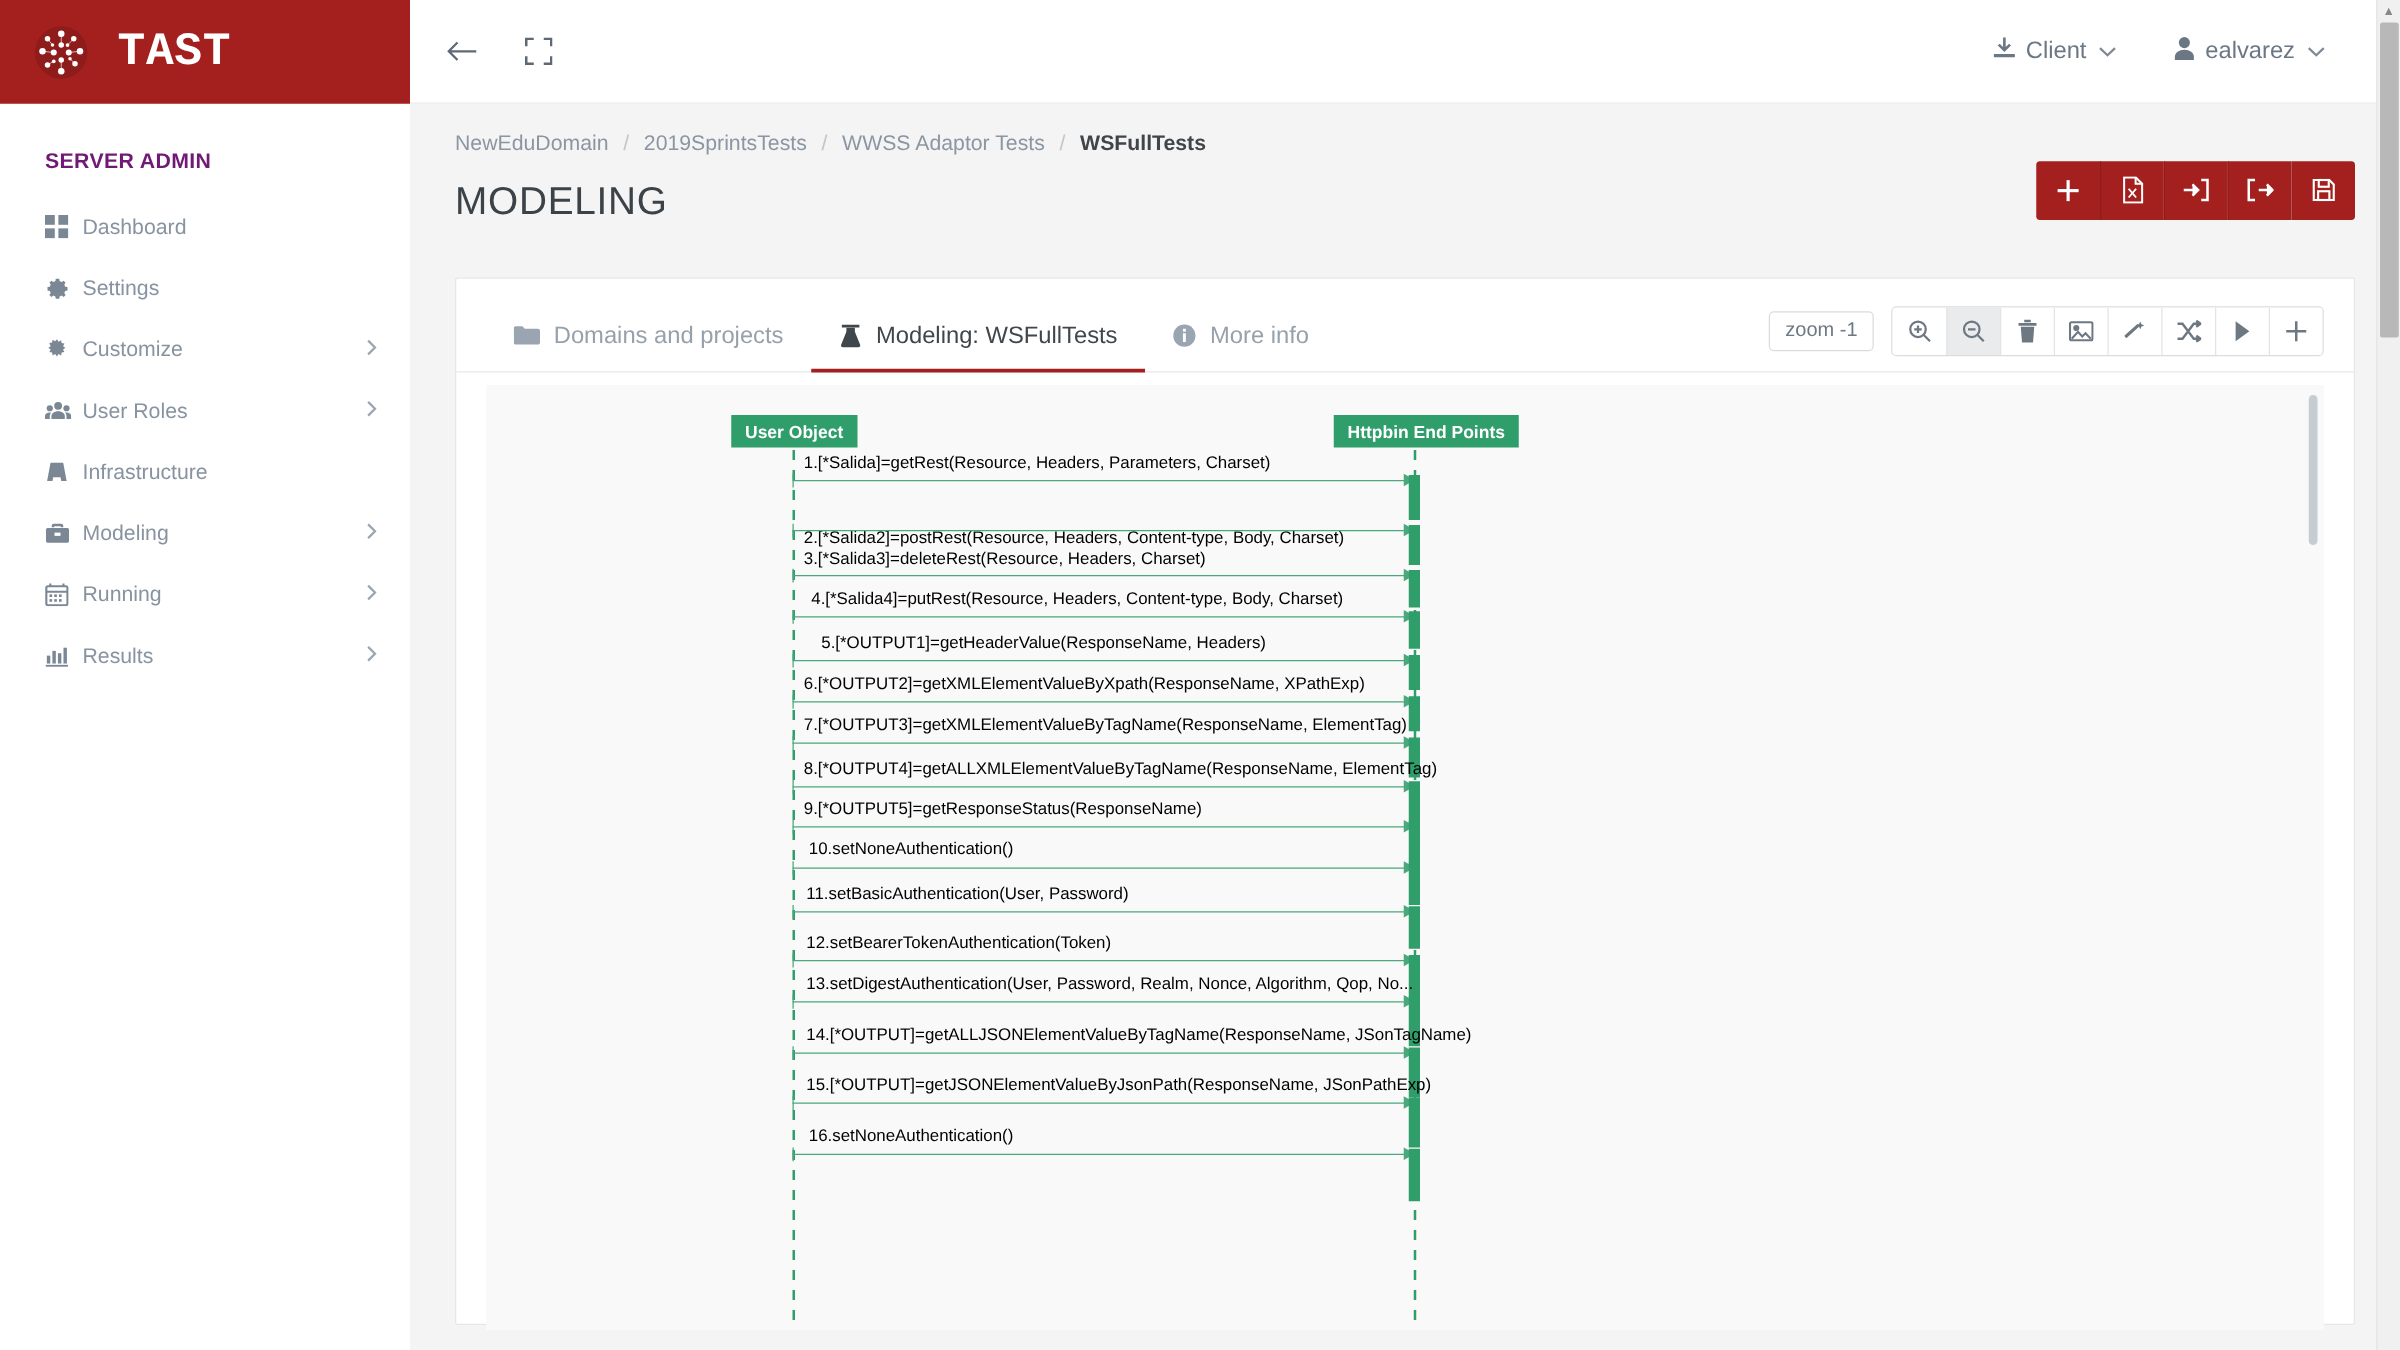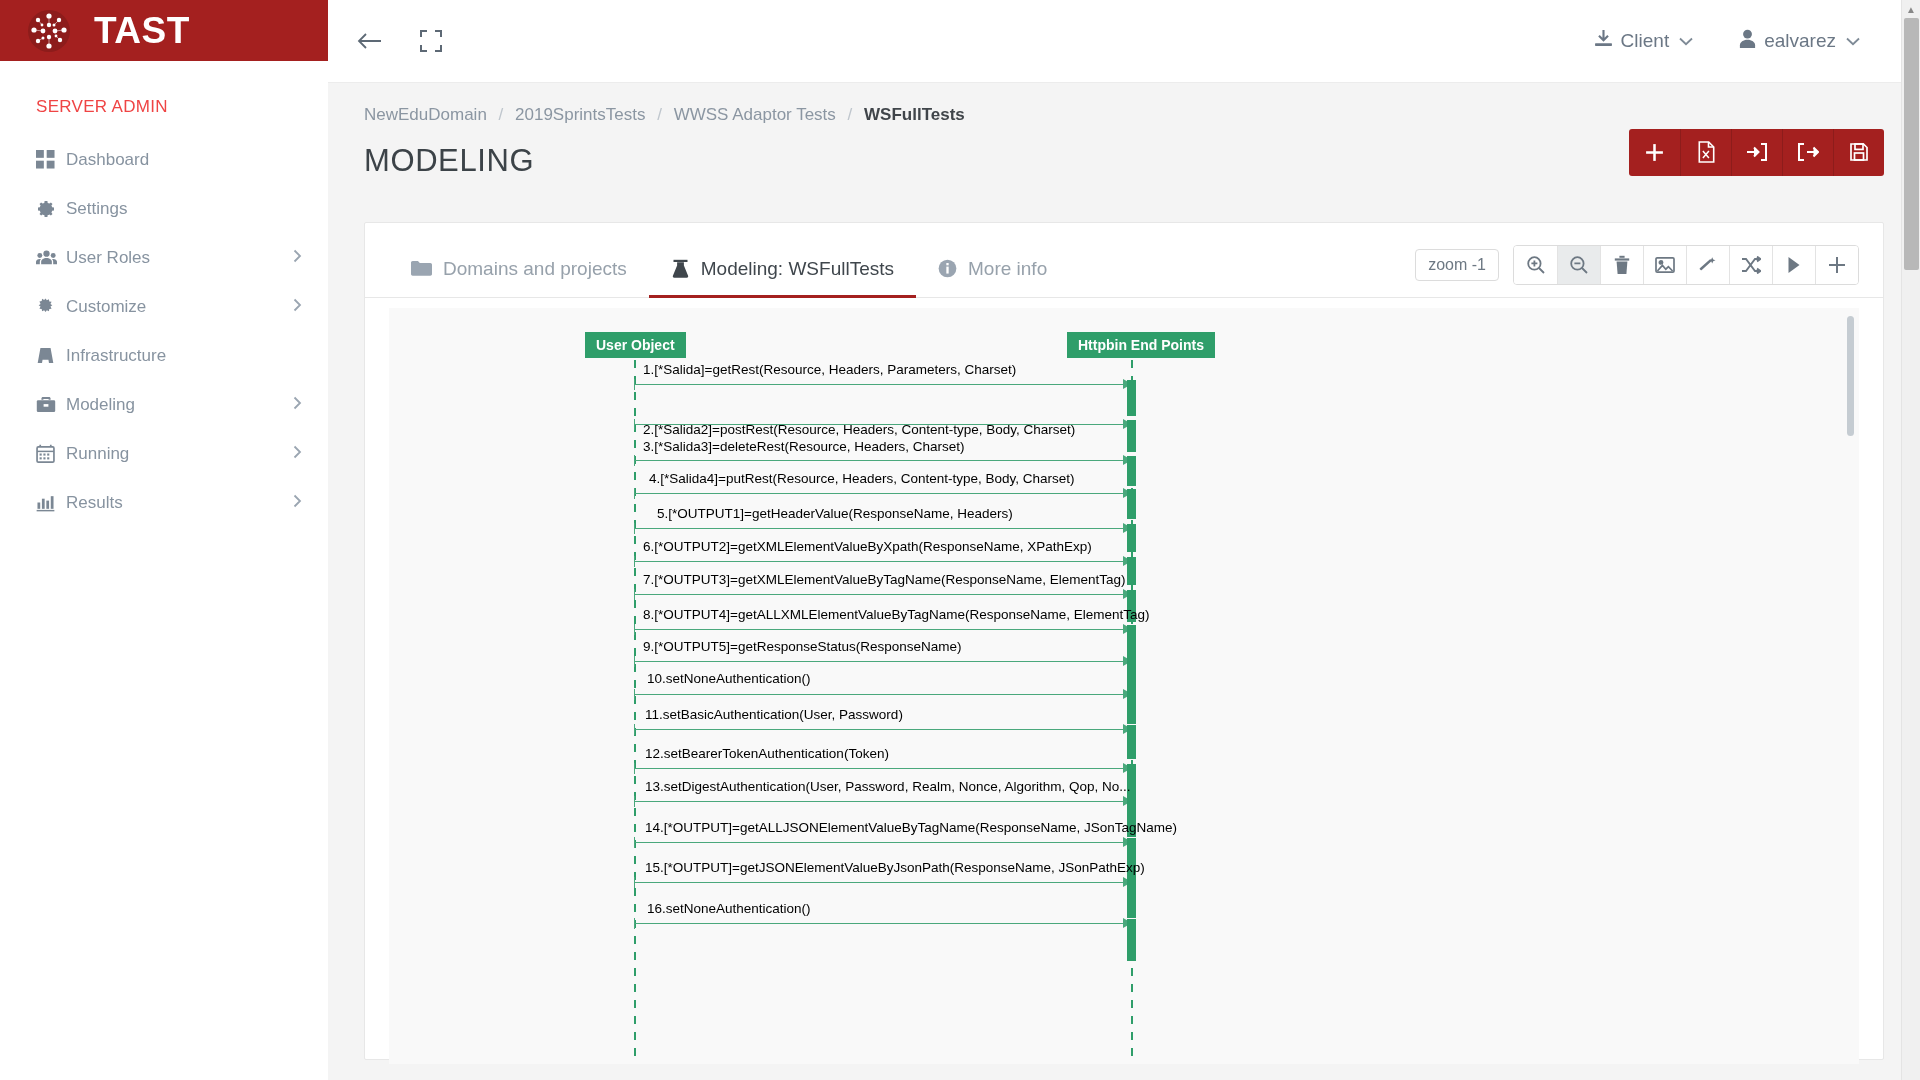--- a/index.html
+++ b/index.html
@@ -10,28 +10,28 @@
     font-family:"Liberation Sans", sans-serif;
     background:#ffffff;
     color:#5d6975;
     overflow:hidden;
   }
   .app { display:flex; width:1920px; height:1080px; position:relative; }
 
   
   .sidebar { width:328px; flex:0 0 328px; background:#ffffff; position:relative; }
   .brand {
-    height:61px; background:#a4201f; display:flex; align-items:center;
-    padding-left:26px; gap:22px;
+    height:83px; background:#a4201f; display:flex; align-items:center;
+    padding-left:26px; gap:22px;font-family:Liberation Mono, monospace;
   }
   .brand-logo { width:46px; height:46px; position:relative; }
   .brand-title { color:#fff; font-size:37px; font-weight:bold; letter-spacing:.5px; }
   .sidebar-section {
-    font-size:17px; color:#ef4444; letter-spacing:.3px;
-    padding:36px 0 18px 36px; font-weight:normal;
+    font-size:17px; color:#701a75; letter-spacing:.3px;
+    padding:36px 0 18px 36px; font-weight:bold;
   }
   .nav-item {
     display:flex; align-items:center; height:49px;
     padding:0 26px 0 36px; color:#8793a0; font-size:17px; cursor:pointer;
     position:relative;
   }
   .nav-ico {
     width:30px; flex:0 0 30px; display:flex; align-items:center; justify-content:flex-start;
     color:#7b8794;
   }
@@ -199,43 +199,43 @@
         <svg width="20" height="20" viewBox="0 0 20 20" fill="currentColor">
             <path d="M10 6.3a3.7 3.7 0 100 7.4 3.7 3.7 0 000-7.4zm0 5.6a1.9 1.9 0 110-3.8 1.9 1.9 0 010 3.8z"></path>
             <path d="M18 8.6l-1.9-.3a6.3 6.3 0 00-.7-1.7l1.1-1.5-1.6-1.6-1.5 1.1a6.3 6.3 0 00-1.7-.7L11.4 2H8.6l-.3 1.9a6.3 6.3 0 00-1.7.7L5.1 3.5 3.5 5.1l1.1 1.5a6.3 6.3 0 00-.7 1.7L2 8.6v2.8l1.9.3a6.3 6.3 0 00.7 1.7l-1.1 1.5 1.6 1.6 1.5-1.1a6.3 6.3 0 001.7.7l.3 1.9h2.8l.3-1.9a6.3 6.3 0 001.7-.7l1.5 1.1 1.6-1.6-1.1-1.5a6.3 6.3 0 00.7-1.7l1.9-.3z"></path>
           </svg>
       </span>
       <span class="nav-label">Settings</span>
     </div>
 
     <div class="nav-item">
       <span class="nav-ico">
+        <svg width="19" height="19" viewBox="0 0 20 20" fill="currentColor">
+            <path d="M10 1.5l1.4 2 2.2-1.2.4 2.4 2.4.4-1.2 2.2 2 1.4-2 1.4 1.2 2.2-2.4.4-.4 2.4-2.2-1.2-1.4 2-1.4-2-2.2 1.2-.4-2.4-2.4-.4 1.2-2.2-2-1.4 2-1.4L3.6 4.7l2.4-.4.4-2.4 2.2 1.2z"></path>
+          </svg>
+      </span>
+      <span class="nav-label">Customize</span>
+      <span class="nav-chev">
+        <svg width="9" height="14" viewBox="0 0 9 14" fill="none" stroke="currentColor" stroke-width="1.8">
+            <path d="M1.5 1.5L7 7l-5.5 5.5"></path>
+          </svg>
+      </span>
+    </div>
+
+    <div class="nav-item">
+      <span class="nav-ico">
         <svg width="21" height="19" viewBox="0 0 22 18" fill="currentColor">
             <circle cx="11" cy="5" r="3.3"></circle>
             <circle cx="4" cy="7" r="2.6"></circle>
             <circle cx="18" cy="7" r="2.6"></circle>
             <path d="M11 9.5c-3.1 0-5.6 1.8-5.6 4V16h11.2v-2.5c0-2.2-2.5-4-5.6-4z"></path>
             <path d="M4 10.5c-2.2 0-4 1.3-4 2.9V16h4v-2.5c0-1 .4-2 1.2-2.8A6 6 0 004 10.5zM18 10.5c-.5 0-.9.1-1.2.2.8.8 1.2 1.8 1.2 2.8V16h4v-2.6c0-1.6-1.8-2.9-4-2.9z"></path>
           </svg>
       </span>
       <span class="nav-label">User Roles</span>
-      <span class="nav-chev">
-        <svg width="9" height="14" viewBox="0 0 9 14" fill="none" stroke="currentColor" stroke-width="1.8">
-            <path d="M1.5 1.5L7 7l-5.5 5.5"></path>
-          </svg>
-      </span>
-    </div>
-
-    <div class="nav-item">
-      <span class="nav-ico">
-        <svg width="19" height="19" viewBox="0 0 20 20" fill="currentColor">
-            <path d="M10 1.5l1.4 2 2.2-1.2.4 2.4 2.4.4-1.2 2.2 2 1.4-2 1.4 1.2 2.2-2.4.4-.4 2.4-2.2-1.2-1.4 2-1.4-2-2.2 1.2-.4-2.4-2.4-.4 1.2-2.2-2-1.4 2-1.4L3.6 4.7l2.4-.4.4-2.4 2.2 1.2z"></path>
-          </svg>
-      </span>
-      <span class="nav-label">Customize</span>
       <span class="nav-chev">
         <svg width="9" height="14" viewBox="0 0 9 14" fill="none" stroke="currentColor" stroke-width="1.8">
             <path d="M1.5 1.5L7 7l-5.5 5.5"></path>
           </svg>
       </span>
     </div>
 
     <div class="nav-item">
       <span class="nav-ico">
         <svg width="19" height="19" viewBox="0 0 18 18" fill="currentColor">

